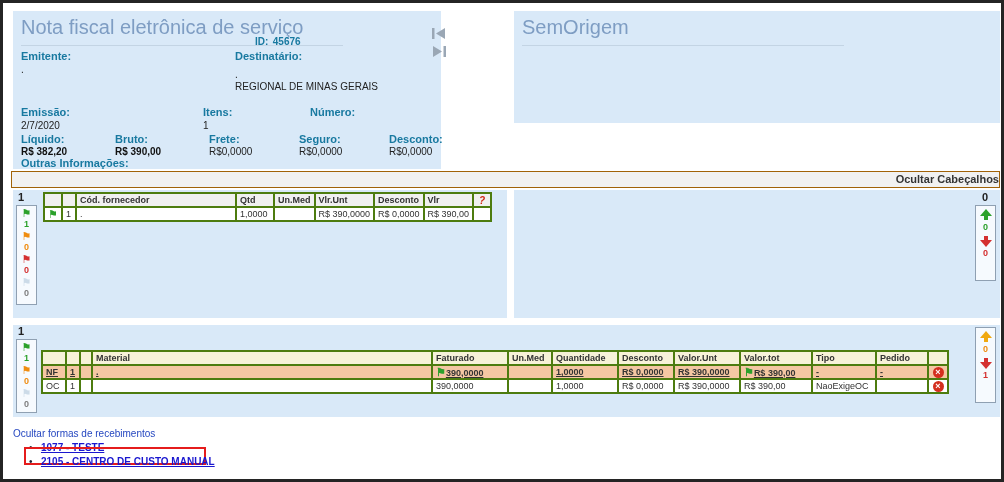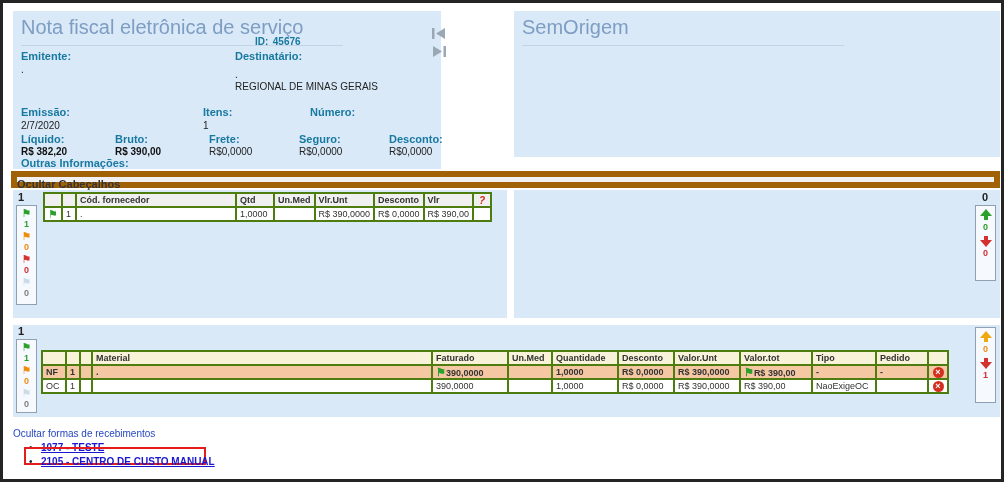--- a/index.html
+++ b/index.html
@@ -9,28 +9,28 @@
   .panel { position:absolute; background:#d9e9f8; }
   .abs { position:absolute; }
 
   .big-title { font-size:20px; color:#7e9dc3; white-space:nowrap; }
   .title-underline { border-bottom:1px solid #c3d4e4; height:1px; }
   .lbl { color:#1879a0; font-weight:bold; font-size:11px; white-space:nowrap; }
   .val { color:#222; font-size:10px; white-space:nowrap; }
   .val.b { font-weight:bold; color:#111; }
 
   .toggle-bar { position:absolute; left:8px; top:168px; width:989px; height:17px; background:#f1f1f1;
-    border:6px solid #a16207; text-align:left; font-size:11px; font-weight:bold; color:#333; line-height:15px; cursor:pointer; }
+    border:1px solid #a16207; text-align:right; font-size:11px; font-weight:bold; color:#333; line-height:15px; cursor:pointer; }
 
   
   table { border-collapse:collapse; table-layout:fixed; background:#fff; }
   th, td { border:2px solid #4d7c0f; font-size:9px; height:14px; padding:0 3px; overflow:hidden; white-space:nowrap; text-align:left; color:#333; }
   th { background:#f0f0f0; font-weight:bold; }
   .vinc-table th { background:#f7f2d8; }
-  .row-nf td { background:#f5c7a3; font-weight:bold; }
+  .row-nf td { background:#f5c7a3; font-weight:bold;text-decoration:underline; }
 
   
   .flagbox, .arrowbox { position:absolute; width:21px; background:#f6fafe; border:1px solid #8fa0b2;
     display:flex; flex-direction:column; align-items:center; padding-top:2px; }
   .flag { font-size:11px; line-height:11px; display:inline-block; }
   .flag.green { color:#2ba12b; } .flag.orange { color:#ef8c0f; } .flag.red { color:#d43030; } .flag.none { color:#ccdbe8; }
   .cnt { font-size:9px; font-weight:bold; line-height:10px; margin-bottom:2px; }
   .cnt.green { color:#2ba12b; } .cnt.orange { color:#ef8c0f; } .cnt.red { color:#d43030; } .cnt.gray { color:#808080; }
   .side-count { font-size:11px; font-weight:bold; color:#222; }
 
@@ -101,21 +101,21 @@
     <div class="abs lbl" style="left:196px; top:122px;">Frete:</div>
     <div class="abs val" style="left:196px; top:135px;">R$0,0000</div>
     <div class="abs lbl" style="left:286px; top:122px;">Seguro:</div>
     <div class="abs val" style="left:286px; top:135px;">R$0,0000</div>
     <div class="abs lbl" style="left:376px; top:122px;">Desconto:</div>
     <div class="abs val" style="left:376px; top:135px;">R$0,0000</div>
 
     <div class="abs lbl" style="left:8px; top:146px;">Outras Informações:</div>
   </div>
 
-  <div class="panel" style="left:511px; top:8px; width:486px; height:146px;">
+  <div class="panel" style="left:511px; top:8px; width:486px; height:112px;">
     <div class="abs big-title" style="left:8px; top:5px;">SemOrigem</div>
     <div class="abs title-underline" style="left:8px; top:34px; width:322px;"></div>
   </div>
 
   <div class="toggle-bar">Ocultar Cabeçalhos</div>
 
   <div class="panel" style="left:10px; top:187px; width:494px; height:128px;">
     <div class="abs side-count" style="left:5px; top:1px;">1</div>
     <div class="flagbox" style="left:3px; top:15px; height:100px;">
       <span class="flag green">⚑</span>

